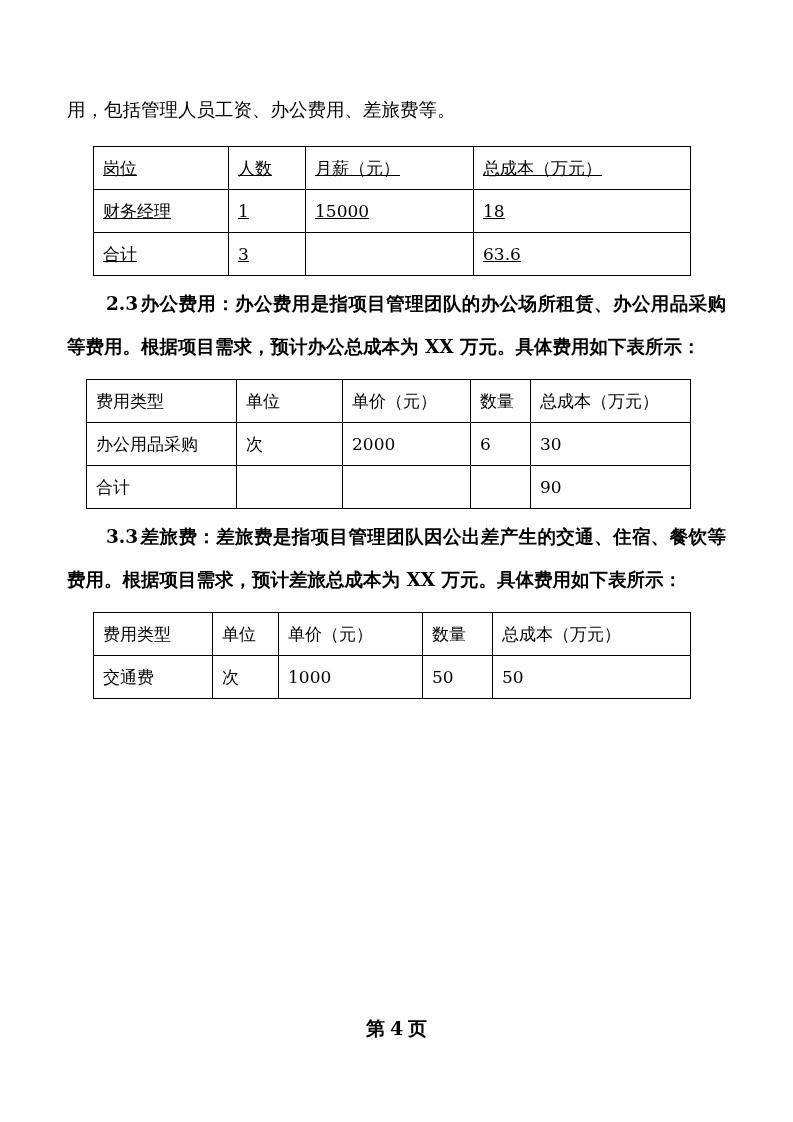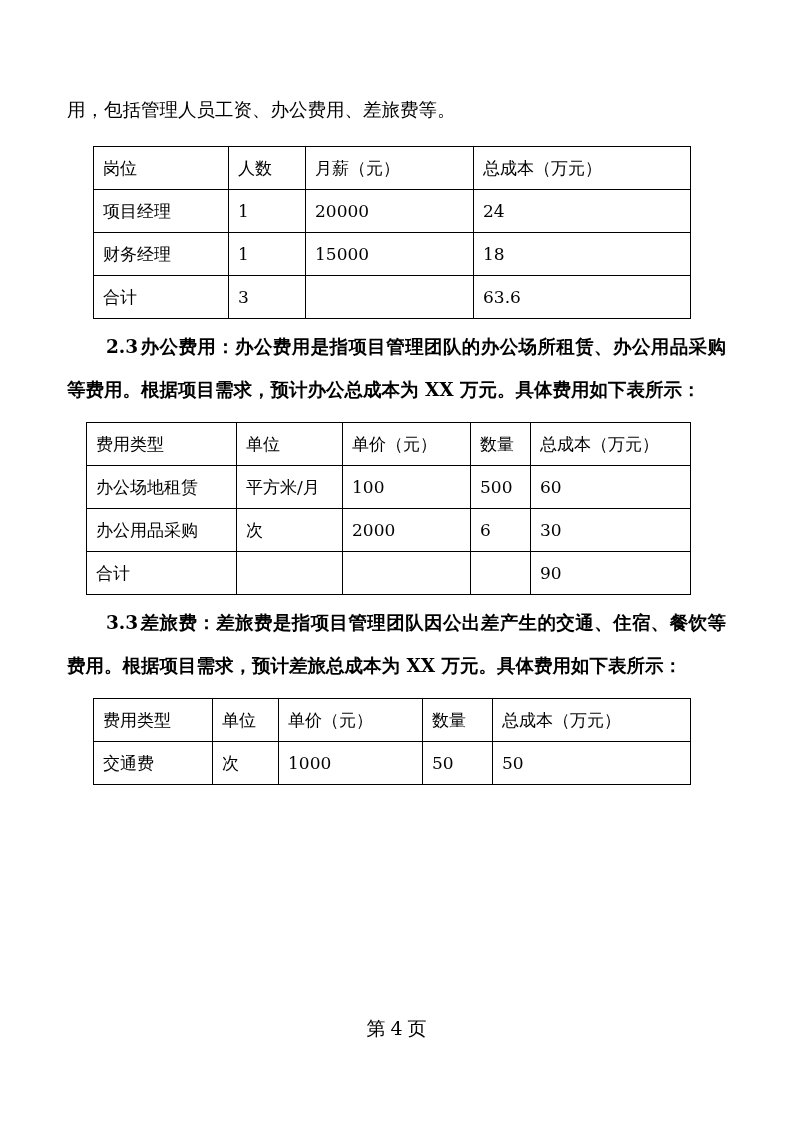--- a/index.html
+++ b/index.html
@@ -63,21 +63,21 @@
   .doc-table td {
     border: 1.1px solid #000000;
     padding: 0 9px;
     vertical-align: middle;
     font-weight: normal;
     white-space: nowrap;
     overflow: hidden;
   }
 
   
-  .t1 { width: 597px; margin-left: 26px; margin-top: 15px; }
+  .t1 { width: 597px; margin-left: 26px; margin-top: 15px; text-decoration: underline; }
   .t1 tr { height: 43px; }
   .t1 .c0 { width: 135px; }
   .t1 .c1 { width: 77px; }
   .t1 .c2 { width: 168px; }
   .t1 .c3 { width: 217px; }
 
   
   .t2 { width: 604px; margin-left: 19px; margin-top: 11px; }
   .t2 tr { height: 43px; }
   .t2 .c0 { width: 150px; }
@@ -98,21 +98,21 @@
   .gap-after-table { height: 6px; }
 
   
   .footer {
     position: absolute;
     left: 0;
     top: 1016px;
     width: 793px;
     text-align: center;
     font-size: 19px;
-    font-weight: normal;
+    font-weight: bold;
     font-family: "DejaVu Serif", "Liberation Serif", serif;
   }
   .footer .num { padding: 0 5px; }
 </style>
 </head>
 <body>
 
 <div class="page">
 
   <div class="content">
@@ -128,26 +128,20 @@
           <col class="c1">
           <col class="c2">
           <col class="c3">
       </colgroup>
       <tbody>
         <tr>
           <td>岗位</td>
           <td>人数</td>
           <td>月薪（元）</td>
           <td>总成本（万元）</td>
-        </tr>
-        <tr>
-          <td>项目经理</td>
-          <td>1</td>
-          <td>20000</td>
-          <td>24</td>
         </tr>
         <tr>
           <td>财务经理</td>
           <td>1</td>
           <td>15000</td>
           <td>18</td>
         </tr>
         <tr>
           <td>合计</td>
           <td>3</td>
@@ -171,27 +165,20 @@
       </colgroup>
       <tbody>
         <tr>
           <td>费用类型</td>
           <td>单位</td>
           <td>单价（元）</td>
           <td>数量</td>
           <td>总成本（万元）</td>
         </tr>
         <tr>
-          <td>办公场地租赁</td>
-          <td>平方米/月</td>
-          <td>100</td>
-          <td>500</td>
-          <td>60</td>
-        </tr>
-        <tr>
           <td>办公用品采购</td>
           <td>次</td>
           <td>2000</td>
           <td>6</td>
           <td>30</td>
         </tr>
         <tr>
           <td>合计</td>
           <td></td>
           <td></td>

